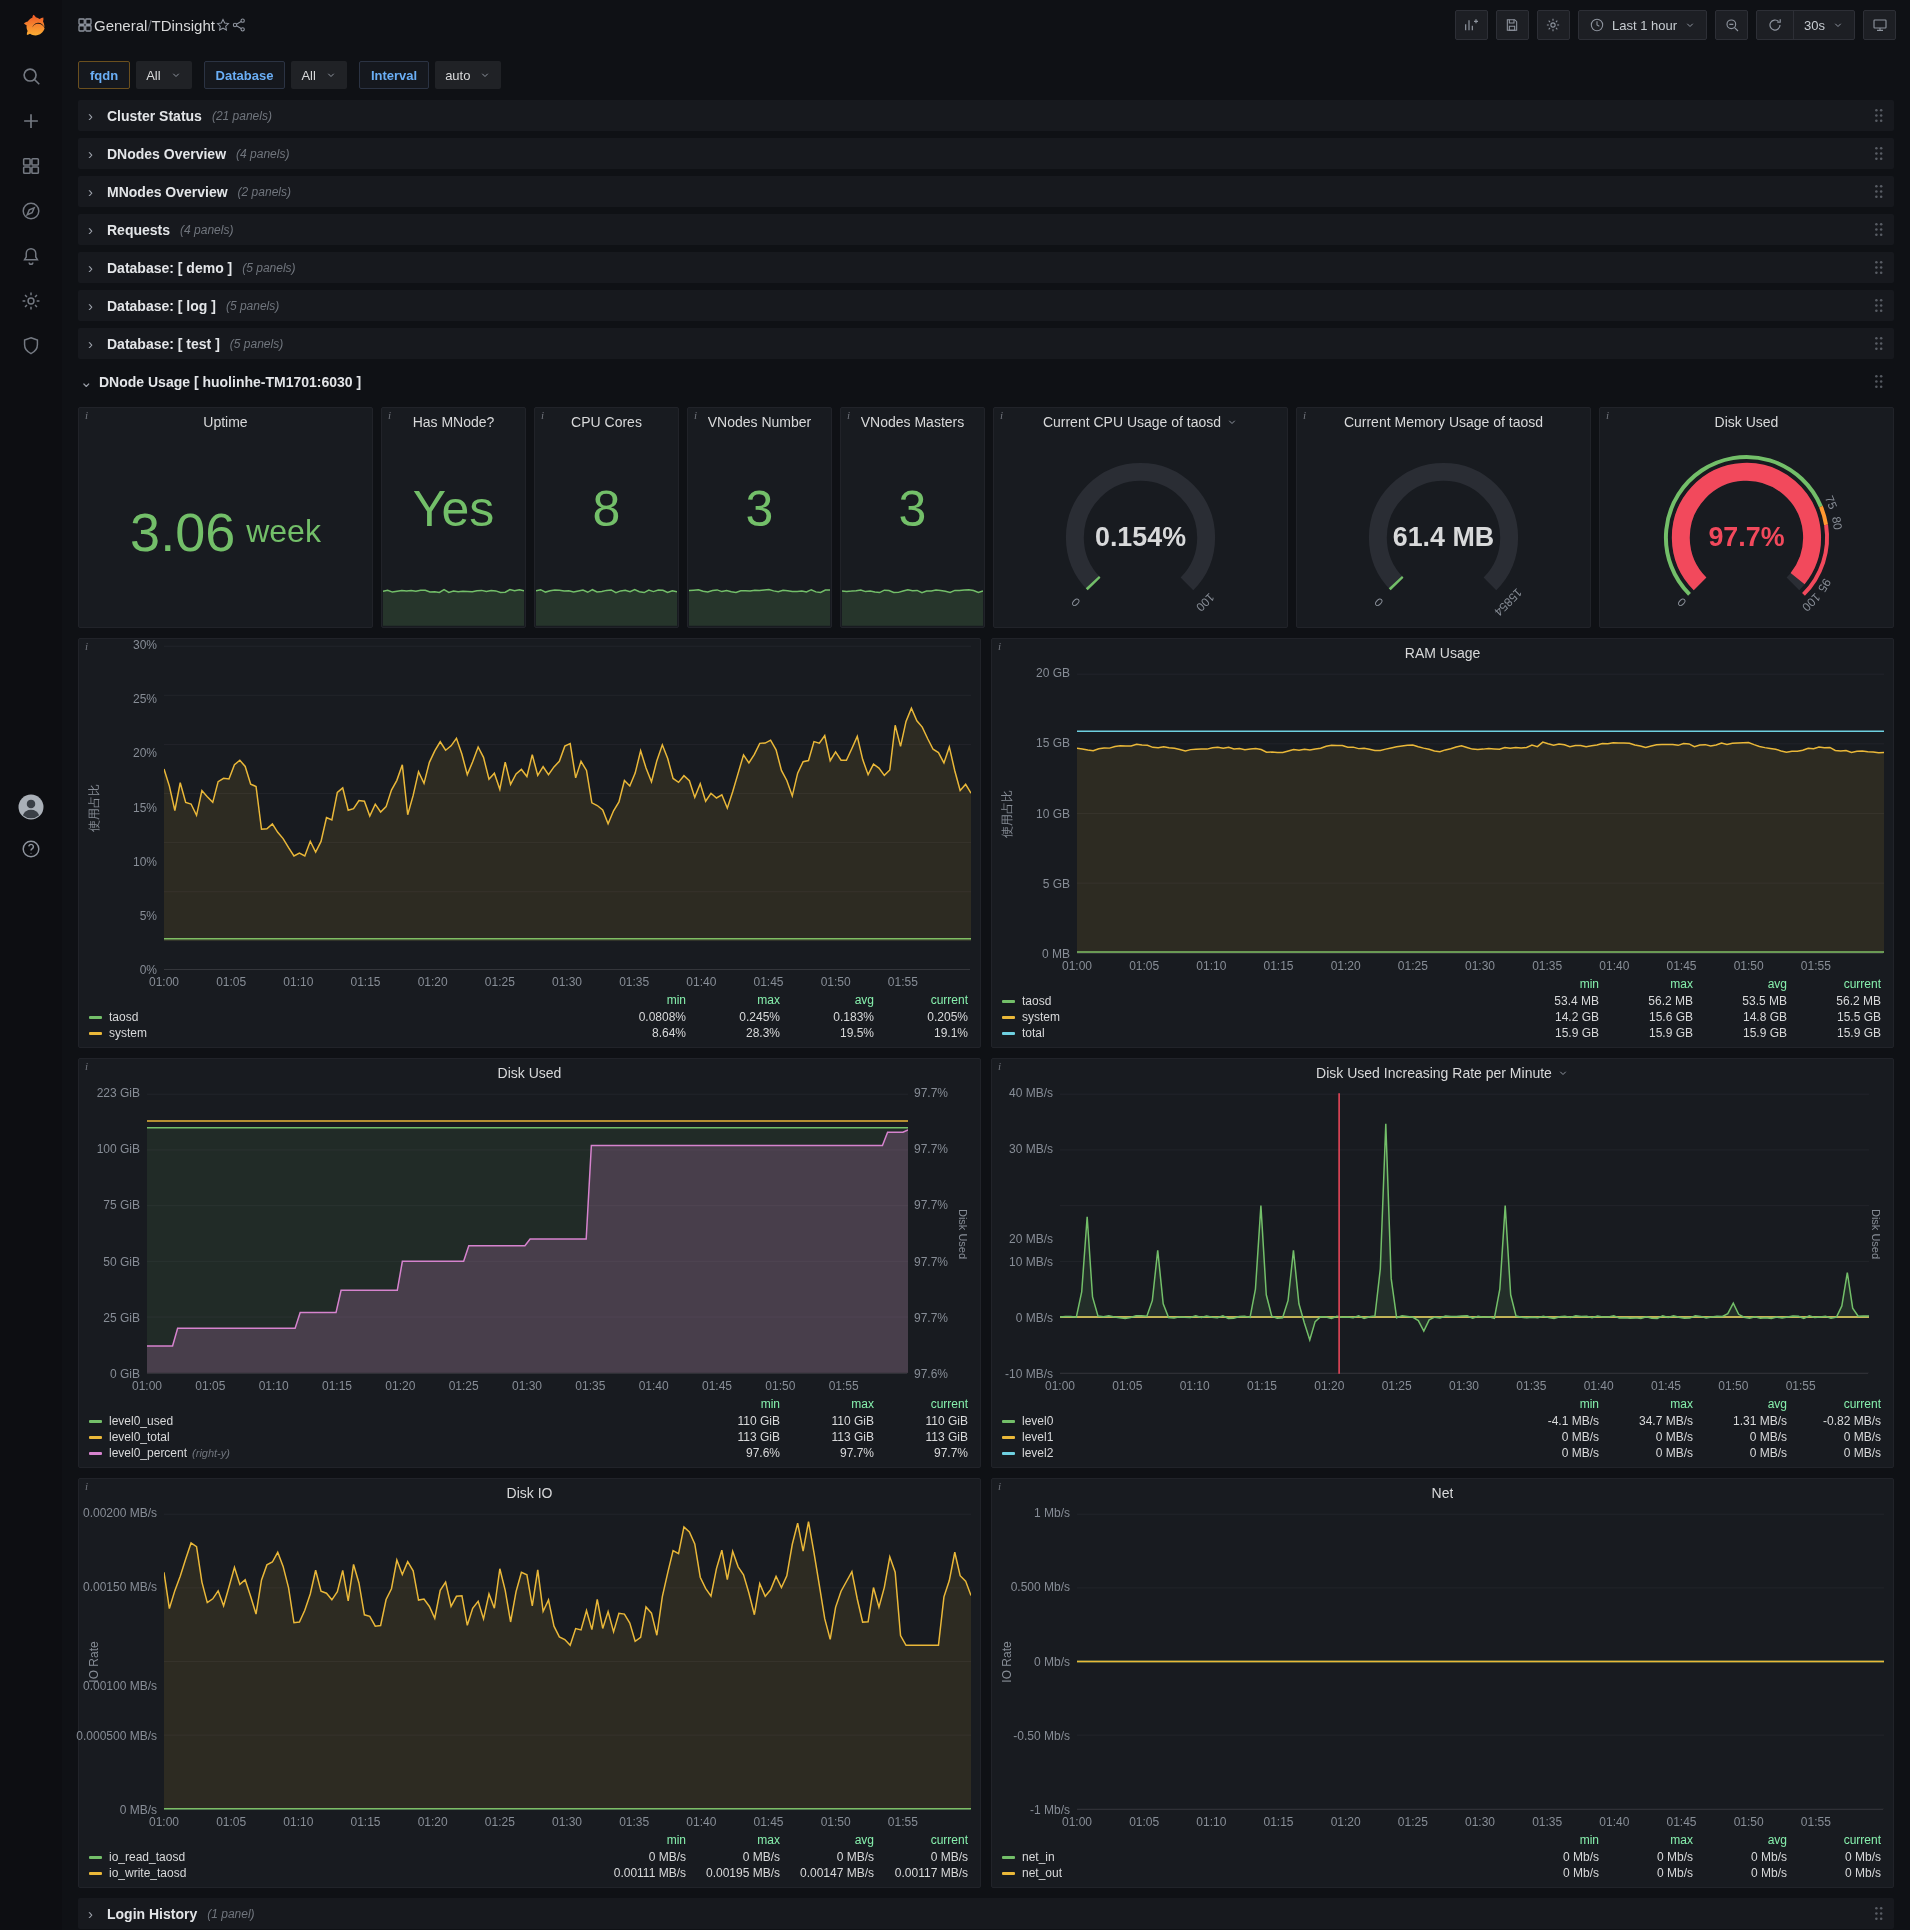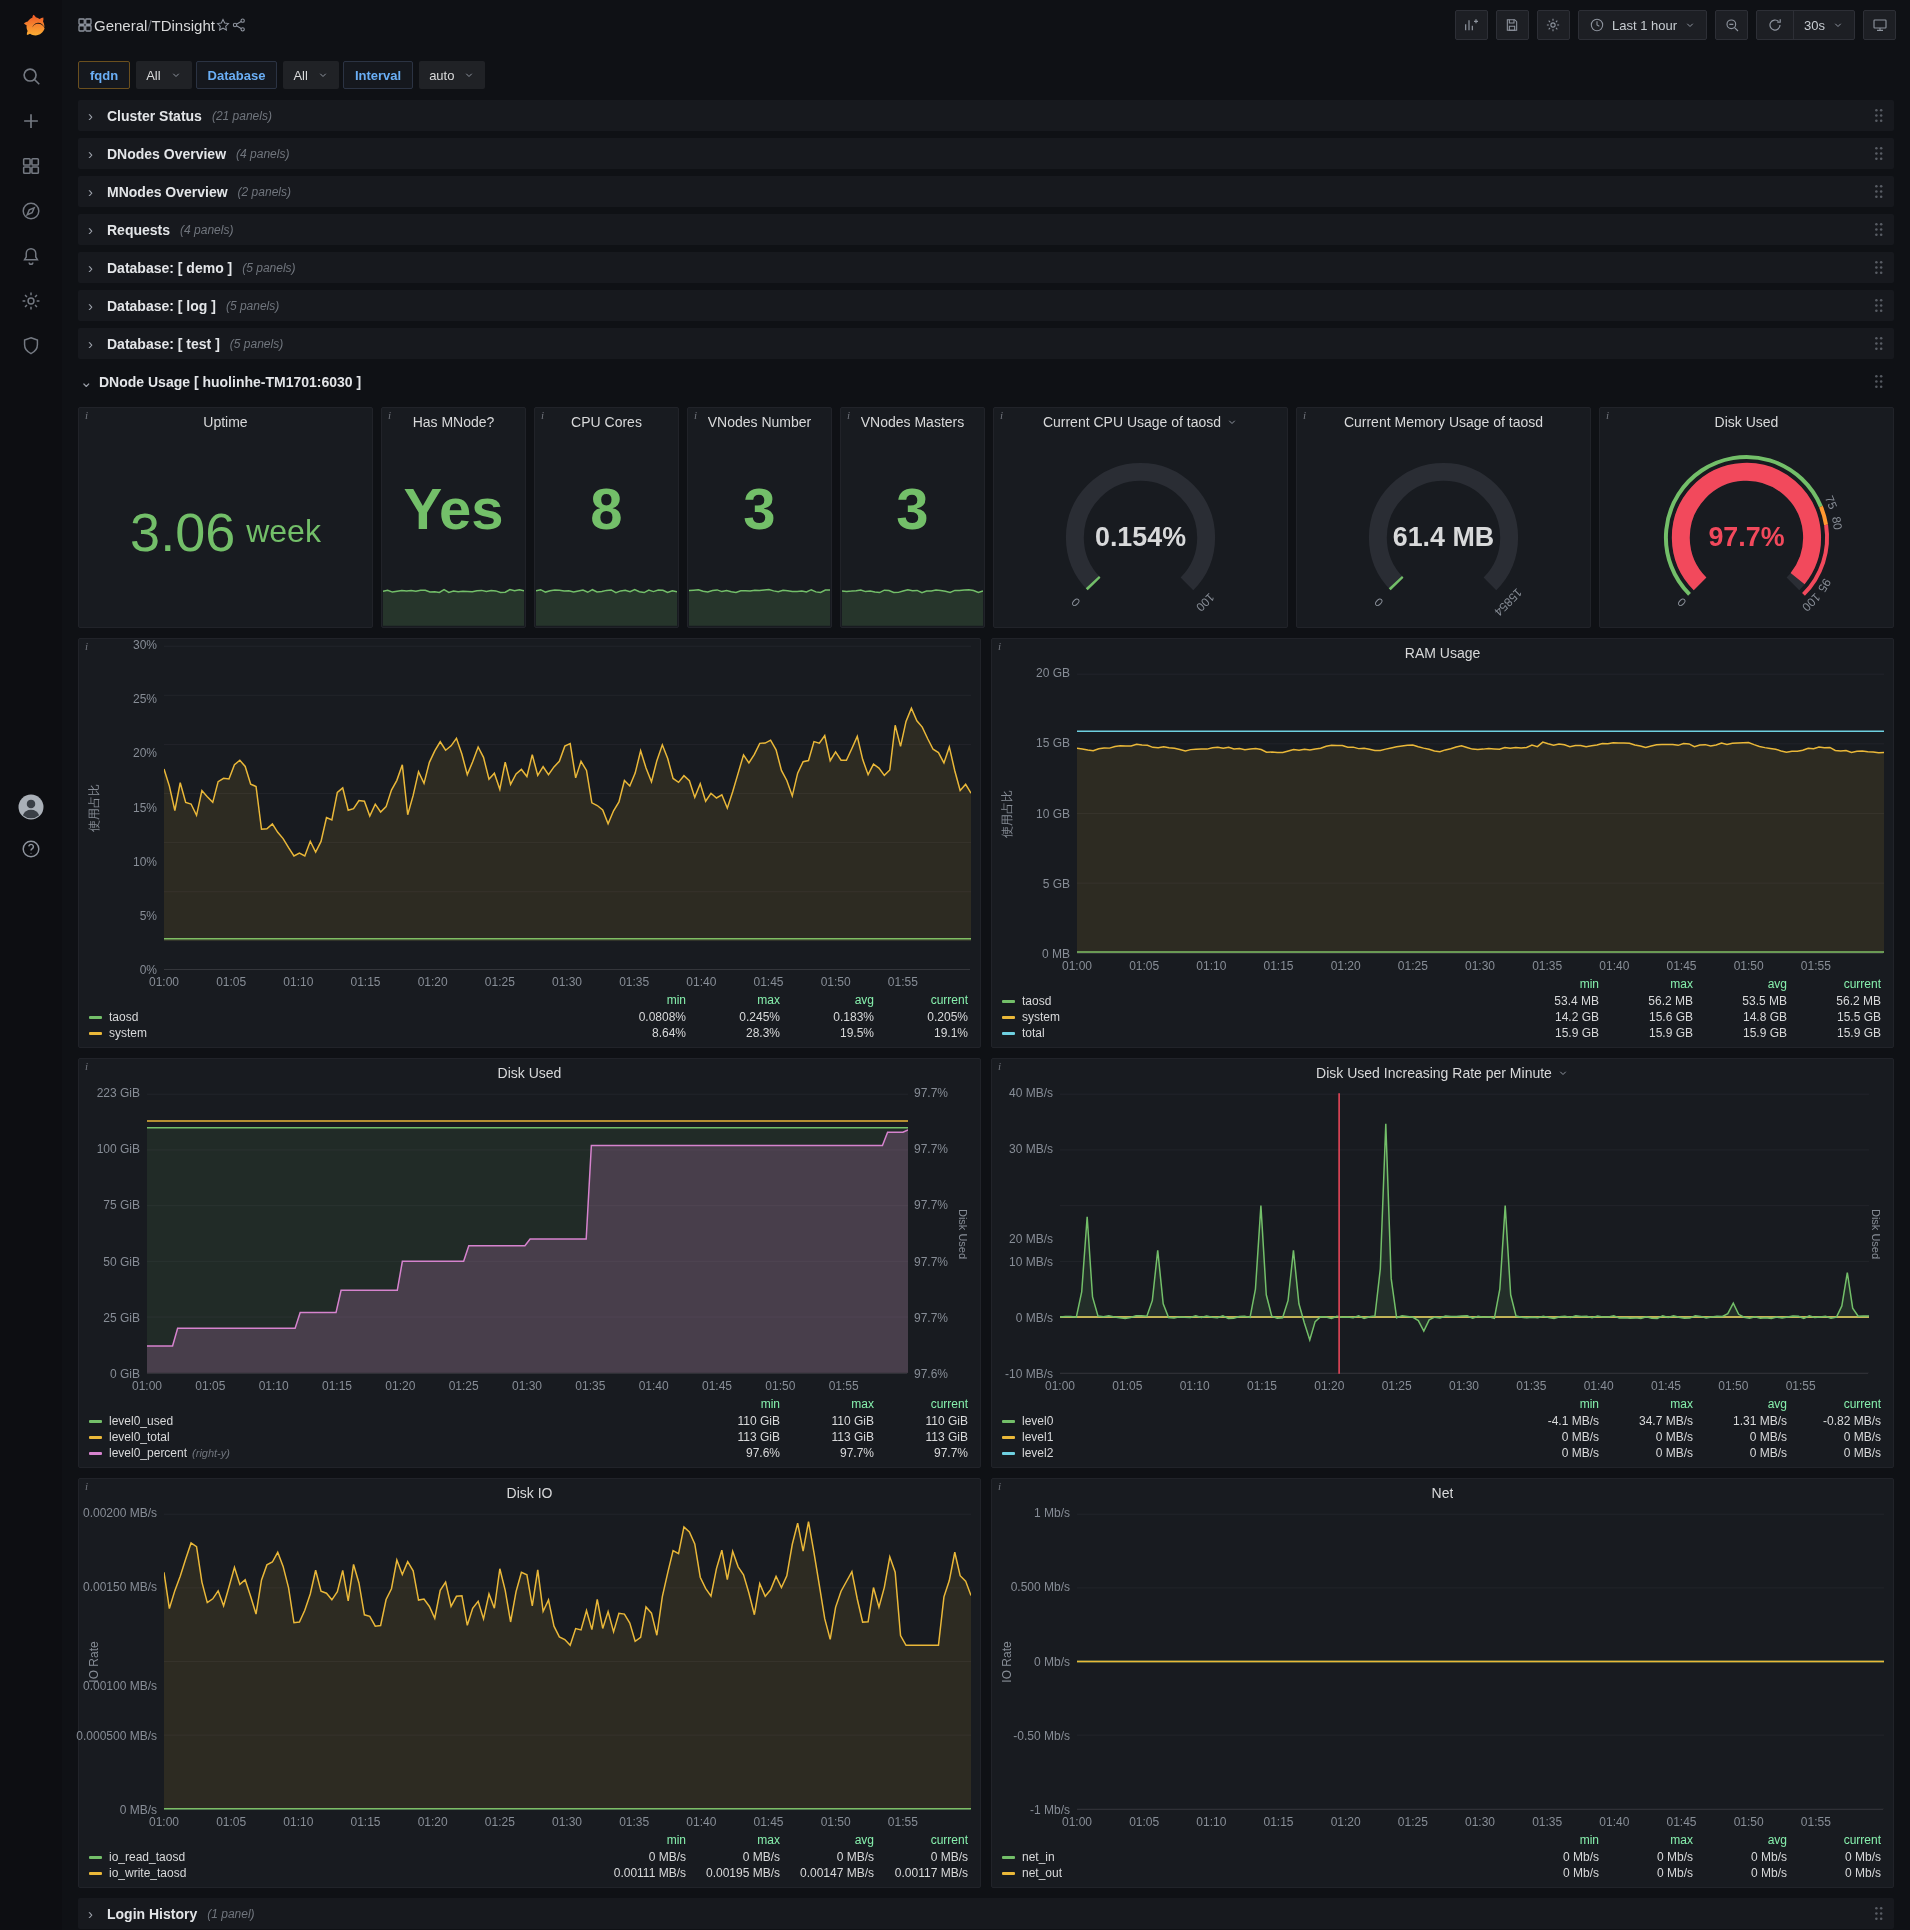--- a/index.html
+++ b/index.html
@@ -23,21 +23,21 @@
   .breadcrumb{display:flex;align-items:center;gap:0;font-size:15px}
   .crumb{color:#d8d9da;cursor:pointer}
   .crumb-sep{color:#5e636b}
   .nav-right{margin-left:auto;display:flex;gap:8px;align-items:center}
   .chip{height:30px;background:#1d1f24;border:1px solid #2d2f36;border-radius:2px;display:flex;align-items:center;gap:7px;padding:0 10px;font-size:13px;color:#c7ccd1;cursor:pointer;white-space:nowrap}
   .chip.icon-only{width:33px;justify-content:center;padding:0}
   .chip-sep{width:1px;height:28px;background:#2d2f36;margin:0 3px}
 
   
   .content{position:absolute;left:62px;top:50px;right:0;bottom:0;padding:10px 16px 0}
-  .filters{display:flex;gap:4px;align-items:center;height:30px;margin-bottom:10px}
+  .filters{display:flex;gap:12px;align-items:center;height:30px;margin-bottom:10px}
   .filter-group{display:flex;gap:6px;align-items:center}
   .var-label{height:28px;padding:0 11px;display:flex;align-items:center;border-radius:2px;font-size:13px;font-weight:700;color:#6aaef5;background:#15181e;border:1px solid #2b3343}
   .var-label.accent-orange{border-color:#6a4f1e}
   .var-value{height:28px;padding:0 10px;display:flex;align-items:center;gap:9px;border-radius:2px;font-size:13px;color:#d8d9da;background:#202226;cursor:pointer}
 
   .dash-row{height:31px;background:#17191e;border-radius:2px;display:flex;align-items:center;padding:0 10px;margin-bottom:7px;cursor:pointer}
   .dash-row.expanded{background:transparent;padding-left:2px;margin:2px 0 10px}
   .chev{color:#9da2ab;font-size:15px;width:17px;text-align:left}
   .row-title{font-size:14px;font-weight:700;color:#e3e5e8;margin-left:2px}
   .row-count{font-size:12px;font-style:italic;color:#70757d;margin-left:10px}
@@ -50,21 +50,21 @@
 
   
   .stat-row{display:flex;gap:8px;height:221px;margin-bottom:10px}
   .stat-panel .stat-body{position:absolute;top:28px;left:0;right:0;bottom:0;display:flex;align-items:center;justify-content:center}
   .stat-value{color:#73bf69}
   .big{width:295px;flex:none}
   .big .stat-value{font-size:54px;font-weight:500}
   .big .stat-unit{font-size:32px;font-weight:500;color:#73bf69;margin-left:11px}
   .spark-panel{width:145px;flex:none}
   .spark-panel .stat-body{bottom:46px}
-  .spark-panel .stat-value{font-size:58px;font-weight:700}
+  .spark-panel .stat-value{font-size:50px;font-weight:400}
   .sparkline{position:absolute;left:1px;right:1px;bottom:1px;height:44px;overflow:hidden}
   .gauge-panel{flex:1}
   .gauge-wrap{position:absolute;top:26px;left:0;right:0;bottom:0;display:flex;align-items:center;justify-content:center}
 
   
   .chart-grid{display:grid;grid-template-columns:1fr 1fr;gap:10px;margin-bottom:10px}
   .chart-panel{height:410px;display:flex;flex-direction:column;padding-bottom:4px}
   .chart-body{flex:1;display:flex;padding:6px 10px 0 6px;min-height:0}
   .axis-col{display:flex;flex-direction:column}
   .axis-fill{flex:1;position:relative}

